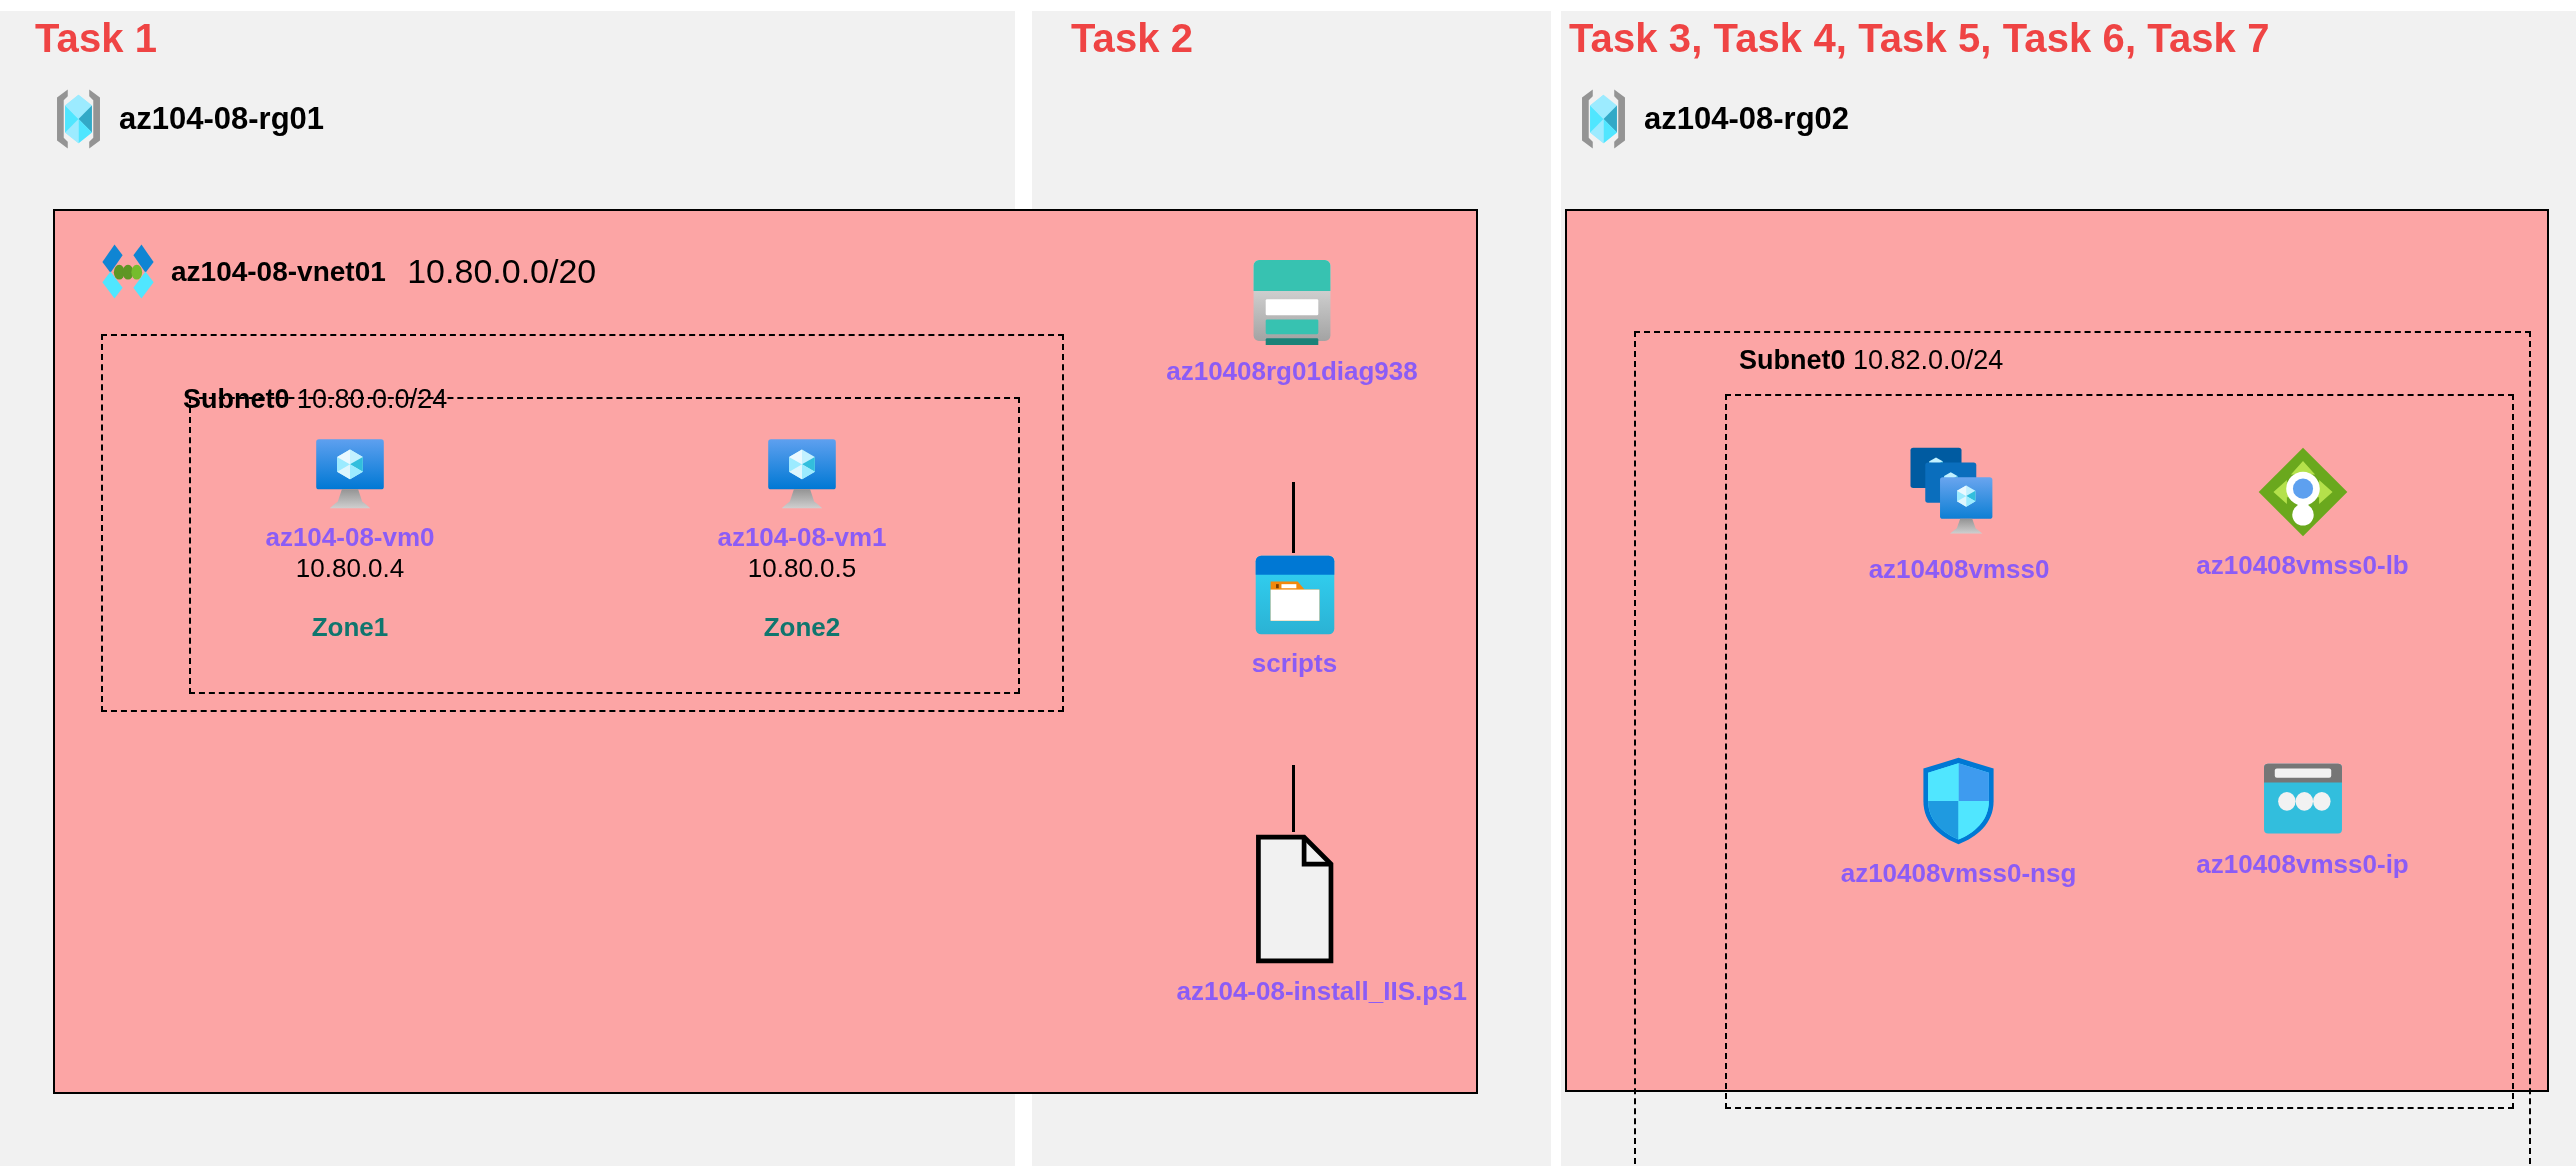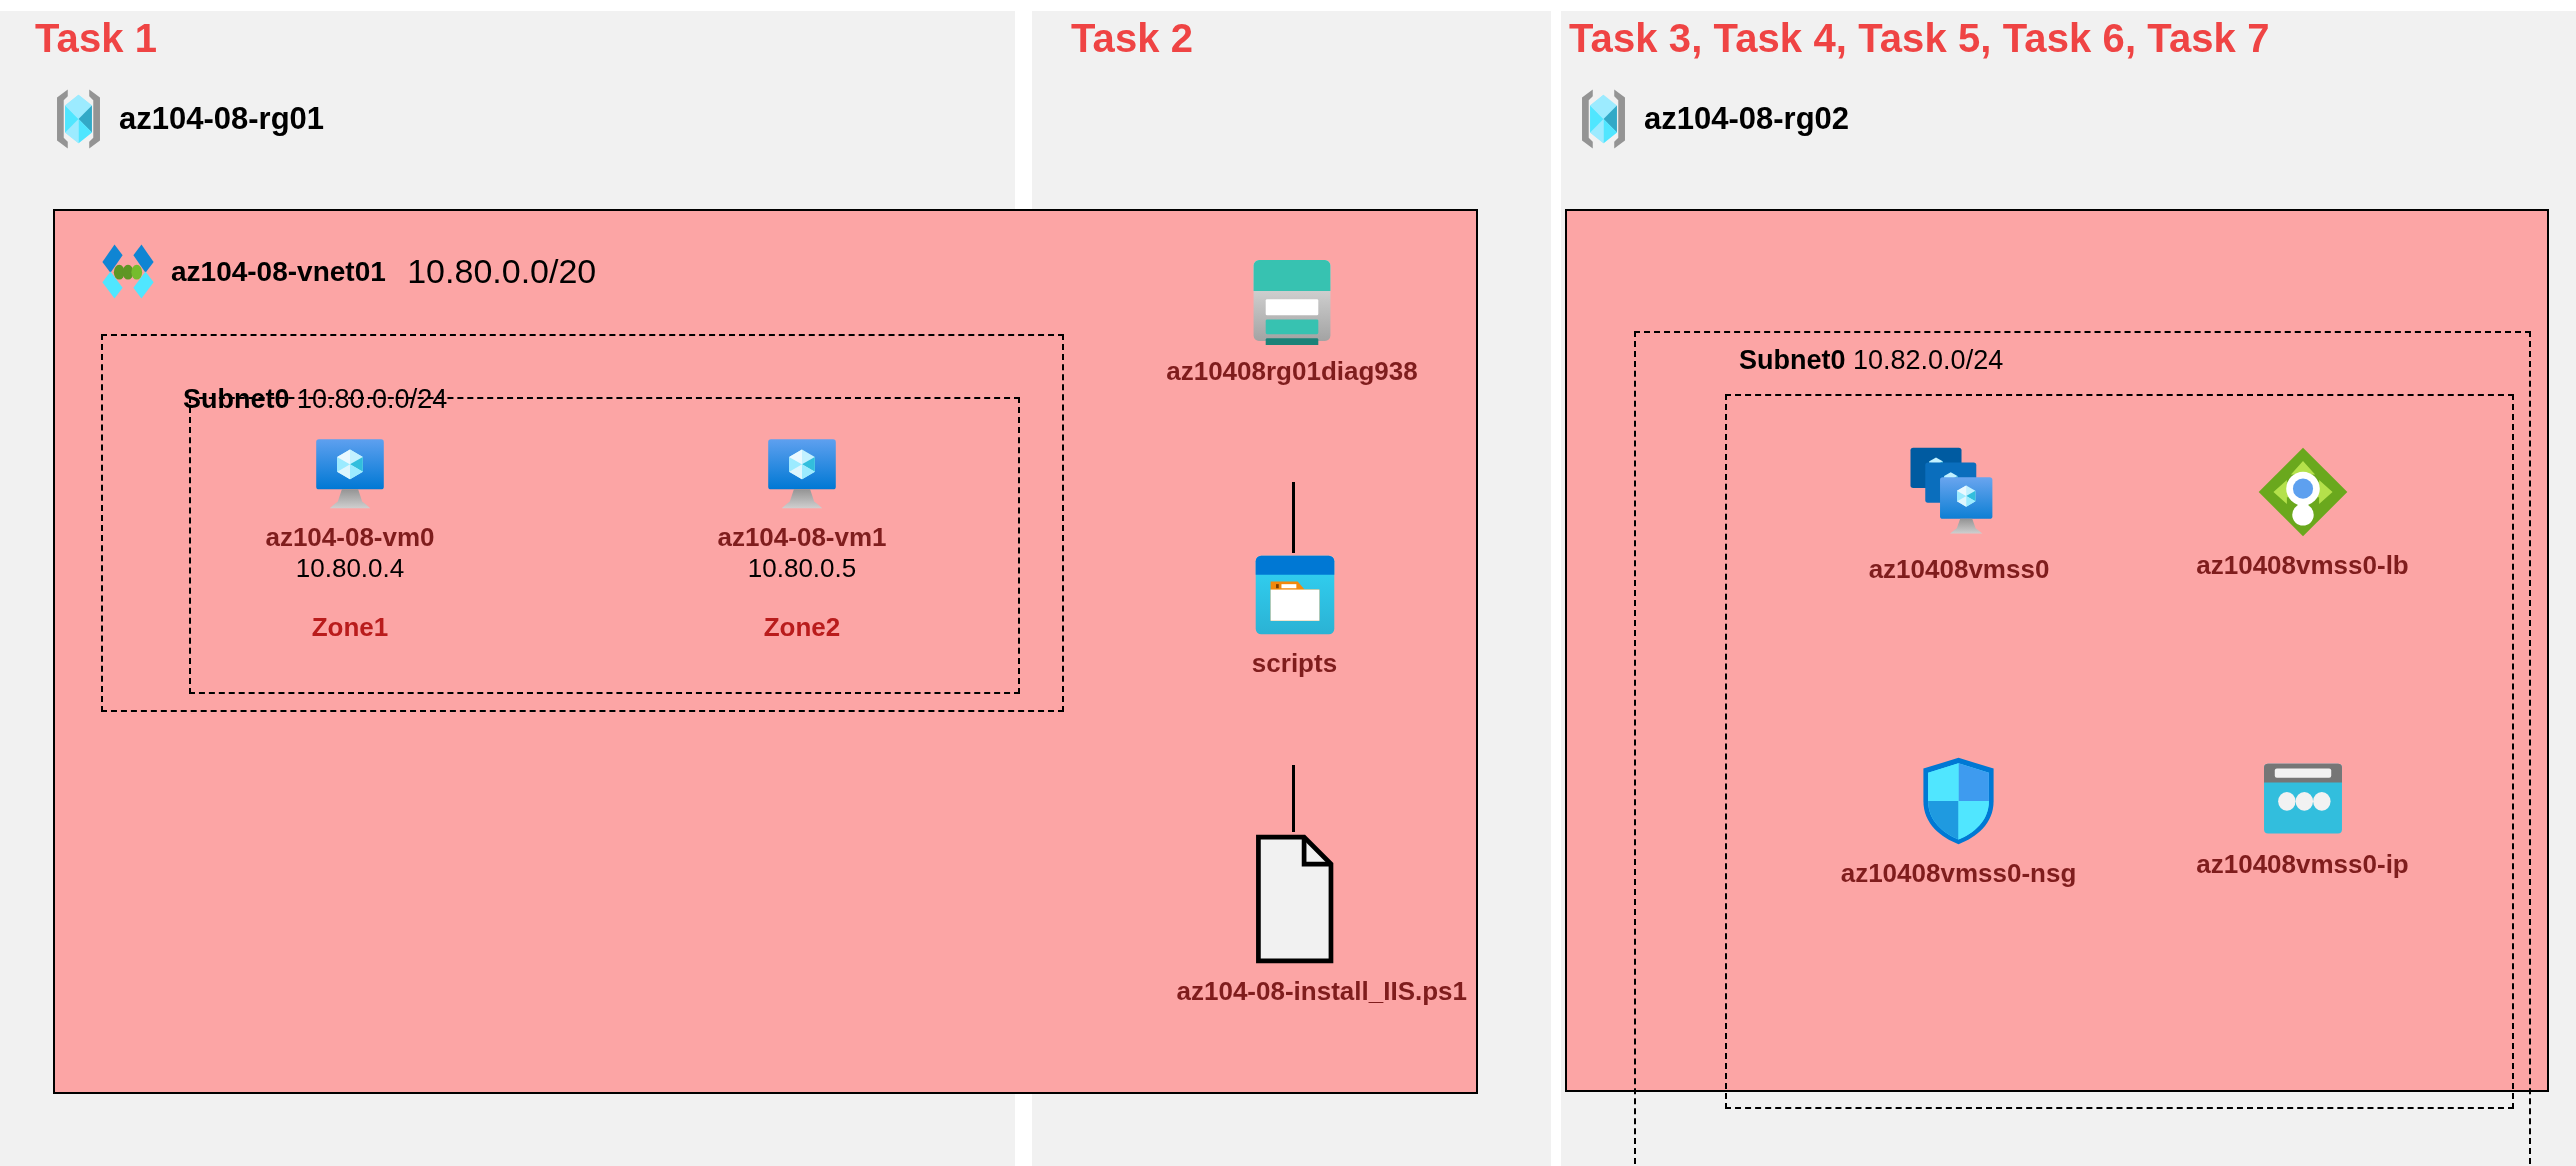--- a/index.html
+++ b/index.html
@@ -48,25 +48,25 @@
   #vmssbox02{left:89px;top:61px;width:789px;height:715px;}
 
   .subnet-title{position:absolute;font-size:27px;color:#000;white-space:nowrap;}
   .subnet-title b{font-weight:bold;}
   #subnet01-title{left:80px;top:12px;margin-top:36px;}
   #subnet02-title{left:103px;top:12px;}
 
   
   .node{position:absolute;text-align:center;}
   .node .caption{
-    font-size:26px;font-weight:bold;color:#7f1d1d;white-space:nowrap;
+    font-size:26px;font-weight:bold;color:#8b5cf6;white-space:nowrap;
     margin-top:10.8px;line-height:1.18;
   }
   .node .sub{font-size:26px;font-weight:normal;color:#000;white-space:nowrap;line-height:1.3;}
-  .node .zone{font-size:26px;font-weight:bold;color:#b91c1c;white-space:nowrap;margin-top:26px;}
+  .node .zone{font-size:26px;font-weight:bold;color:#0f766e;white-space:nowrap;margin-top:26px;}
 
   .icon-wrap{display:flex;justify-content:center;align-items:flex-end;}
 
   
   #vm0-node{left:222px;top:438px;width:256px;}
   #vm1-node{left:674px;top:438px;width:256px;}
 
   
   #sa-node{left:1157px;top:256px;width:270px;}
   #blob-node{left:1173px;top:553px;width:243px;}

